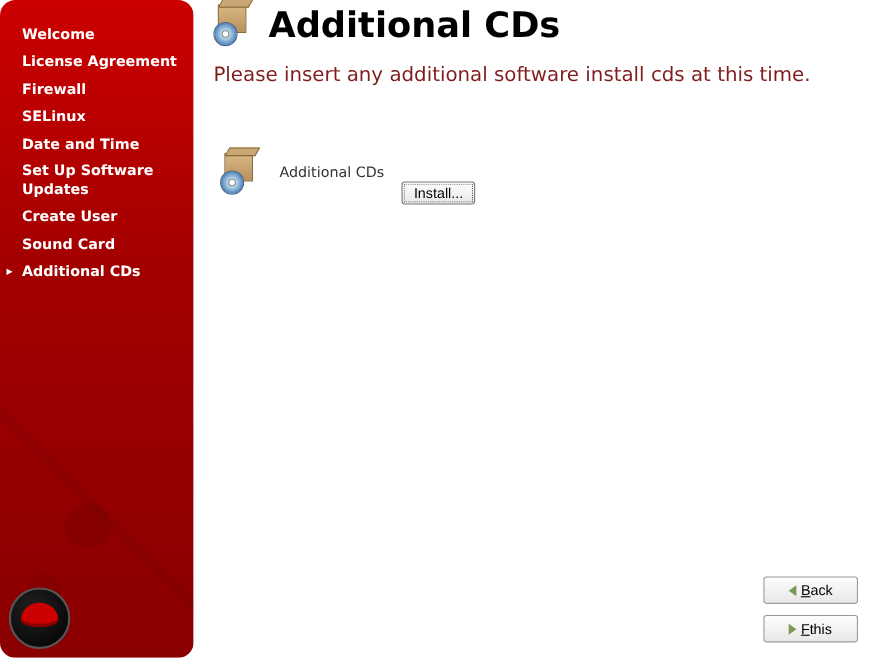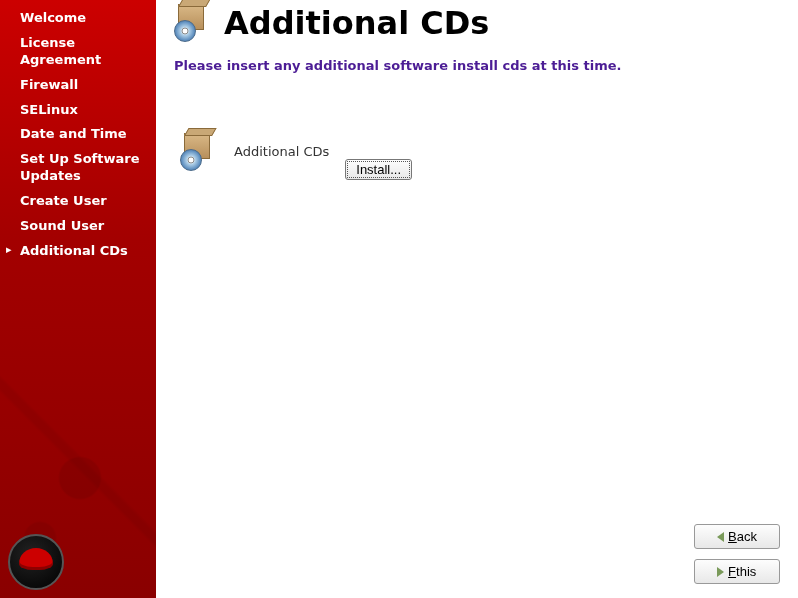--- a/index.html
+++ b/index.html
@@ -6,25 +6,26 @@
     body {
       width: 798px;
       height: 598px;
       font-family: "DejaVu Sans", "Liberation Sans", sans-serif;
       background: #fff;
       overflow: hidden;
       position: relative;
     }
     .container { display: flex; width: 100%; height: 100%; }
     .sidebar {
-      width: 156px;
+      width: 176px;
       height: 100%;
       background: linear-gradient(to bottom, #cc0000 0%, #a30000 40%, #8a0000 100%);
       position: relative;
-      padding-top: 6px;
+      padding-top: 20px;
+      border-radius: 14px;
     }
     .sidebar::after {
       content: "";
       position: absolute;
       bottom: 0; left: 0; right: 0;
       height: 300px;
       background:
         radial-gradient(circle at 80px 180px, rgba(0,0,0,0.15) 20px, transparent 22px),
         radial-gradient(circle at 40px 240px, rgba(0,0,0,0.12) 15px, transparent 17px),
         linear-gradient(45deg, transparent 45%, rgba(0,0,0,0.1) 46%, rgba(0,0,0,0.1) 48%, transparent 49%);
@@ -123,24 +124,23 @@
       background: #fff;
       border: 1px solid #888;
       transform: translate(-50%, -50%);
     }
     h1 {
       font-size: 32px;
       font-weight: bold;
       color: #000;
     }
     .description {
-      font-size: 13px;
-      color: #4c1d95;
+      font-size: 18px;
+      color: #7f1d1d;
       margin-bottom: 50px;
-      font-weight: bold;
     }
     .install-row {
       display: flex;
       align-items: center;
       gap: 16px;
       padding-left: 6px;
     }
     .install-label {
       font-size: 13px;
       color: #333;
@@ -220,21 +220,21 @@
 
 <div class="container">
   <div class="sidebar">
     <div class="sidebar-item">Welcome</div>
     <div class="sidebar-item">License Agreement</div>
     <div class="sidebar-item">Firewall</div>
     <div class="sidebar-item">SELinux</div>
     <div class="sidebar-item">Date and Time</div>
     <div class="sidebar-item">Set Up Software Updates</div>
     <div class="sidebar-item">Create User</div>
-    <div class="sidebar-item">Sound User</div>
+    <div class="sidebar-item">Sound Card</div>
     <div class="sidebar-item active">Additional CDs</div>
     <div class="logo">
       <div class="logo-circle">
           <div class="hat"></div>
         </div>
     </div>
   </div>
 
   <div class="main">
     <div class="header">

